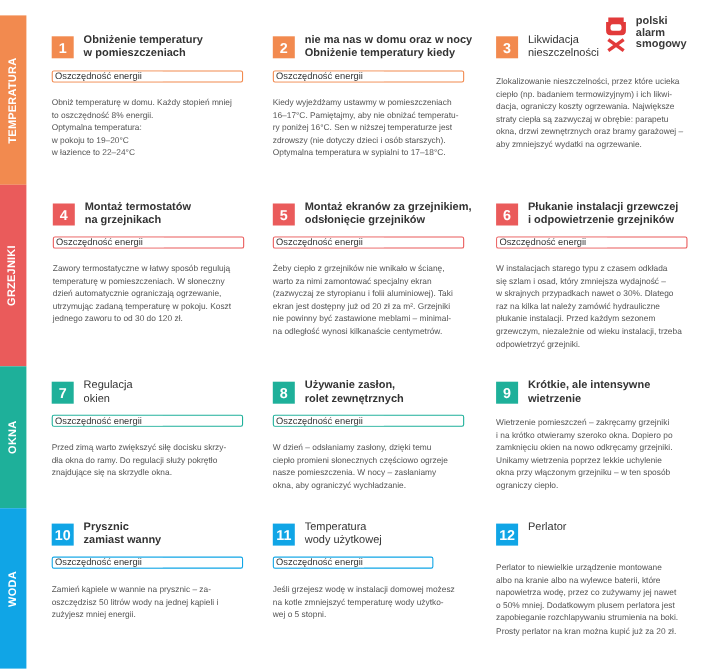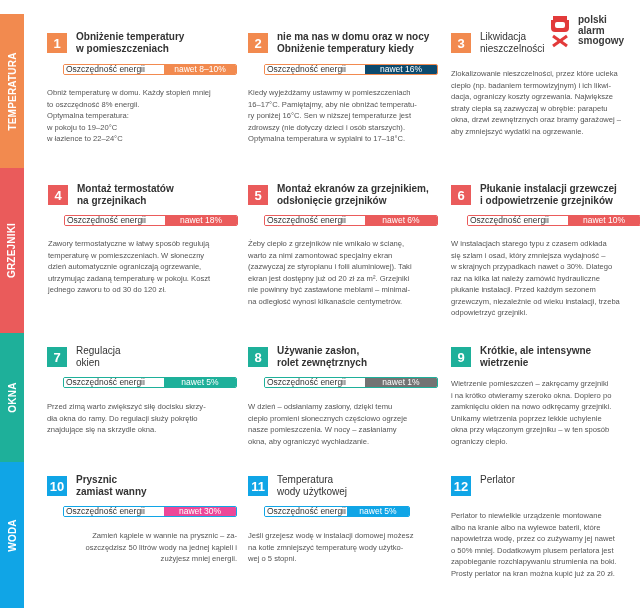--- a/index.html
+++ b/index.html
@@ -7,21 +7,21 @@
     body { position: relative; font-family: "Liberation Sans", sans-serif; color: #555; }
 
     .sidebar { position: absolute; left: 0; top: 14px; width: 24px; }
     .side-seg { position: absolute; left: 0; width: 24px; display: flex; align-items: center; justify-content: center; }
     .side-seg span { transform: rotate(-90deg); white-space: nowrap; color: #fff; font-size: 10px; font-weight: bold; letter-spacing: 0.2px; }
     .card { position: absolute; width: 186px; }
     .head { position: absolute; left: 0; top: 0; display: flex; align-items: flex-start; }
     .num { width: 20px; height: 20px; color: #fff; font-weight: bold; font-size: 13px; display: flex; align-items: center; justify-content: center; flex: none; }
     .title { margin-left: 9px; font-size: 10px; font-weight: bold; color: #333; line-height: 12px; margin-top: -2px; white-space: nowrap; }
     .title.light { font-weight: normal; }
-    .bar { position: absolute; left: 16px; width: 174px; height: 11px; border: 1px solid; border-radius: 2px; display: flex; font-size: 8.5px; line-height: 9px; overflow: hidden; }
+    .bar { position: absolute; left: 0; width: 174px; height: 11px; border: 1px solid; border-radius: 2px; display: flex; font-size: 8.5px; line-height: 9px; overflow: hidden; flex-direction: column; }
     .bar .lbl { flex: none; width: 100px; color: #333; padding-left: 2px; background: #fff; }
     .bar .val { flex: 1; color: #fff; text-align: center; }
     .desc { position: absolute; left: 0; width: 190px; font-size: 7.6px; line-height: 11.5px; color: #555; }
 
     .logo { position: absolute; left: 550px; top: 14px; display: flex; align-items: center; }
     .logo-text { margin-left: 8px; font-size: 10px; font-weight: bold; color: #3a3a3a; line-height: 10.5px; }
   </style>
 </head>
 <body>
 
@@ -242,21 +242,21 @@
     <div class="num" style="background:#10a5e6;">10</div>
     <div class="title">
       <div>Prysznic</div>
         <div>zamiast wanny</div>
     </div>
   </div>
   <div class="bar" style="top:30px; border-color:#10a5e6;">
     <span class="lbl">Oszczędność energii</span>
     <span class="val" style="background:#ec4899;">nawet 30%</span>
   </div>
-  <div class="desc" style="top:54px;text-align:right;">
+  <div class="desc" style="top:54px;">
     <div>Zamień kąpiele w wannie na prysznic – za-</div>
       <div>oszczędzisz 50 litrów wody na jednej kąpieli i</div>
       <div>zużyjesz mniej energii.</div>
   </div>
 </div>
 
 <div class="card" style="left:248px; top:476px;">
   <div class="head">
     <div class="num" style="background:#10a5e6;">11</div>
     <div class="title light">

